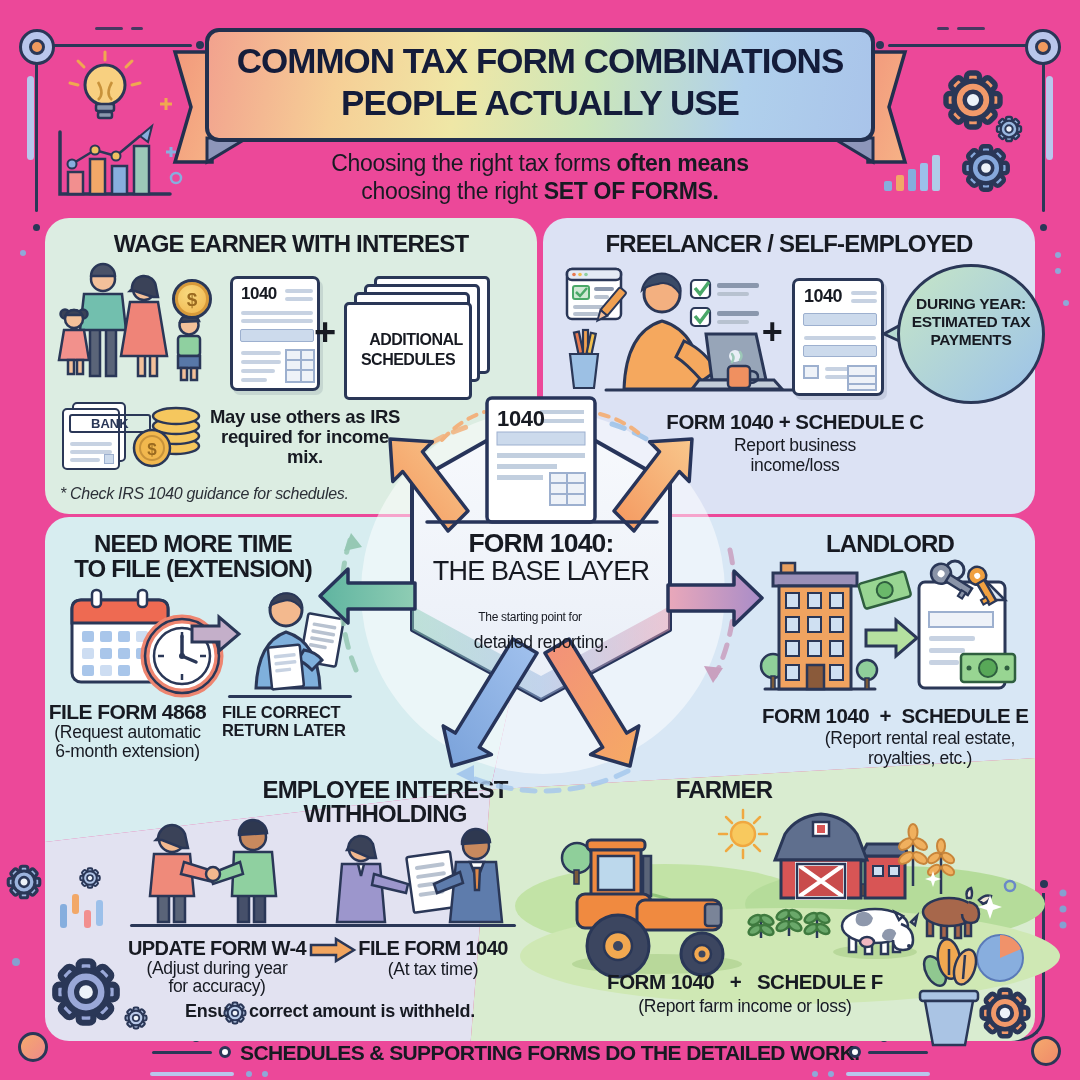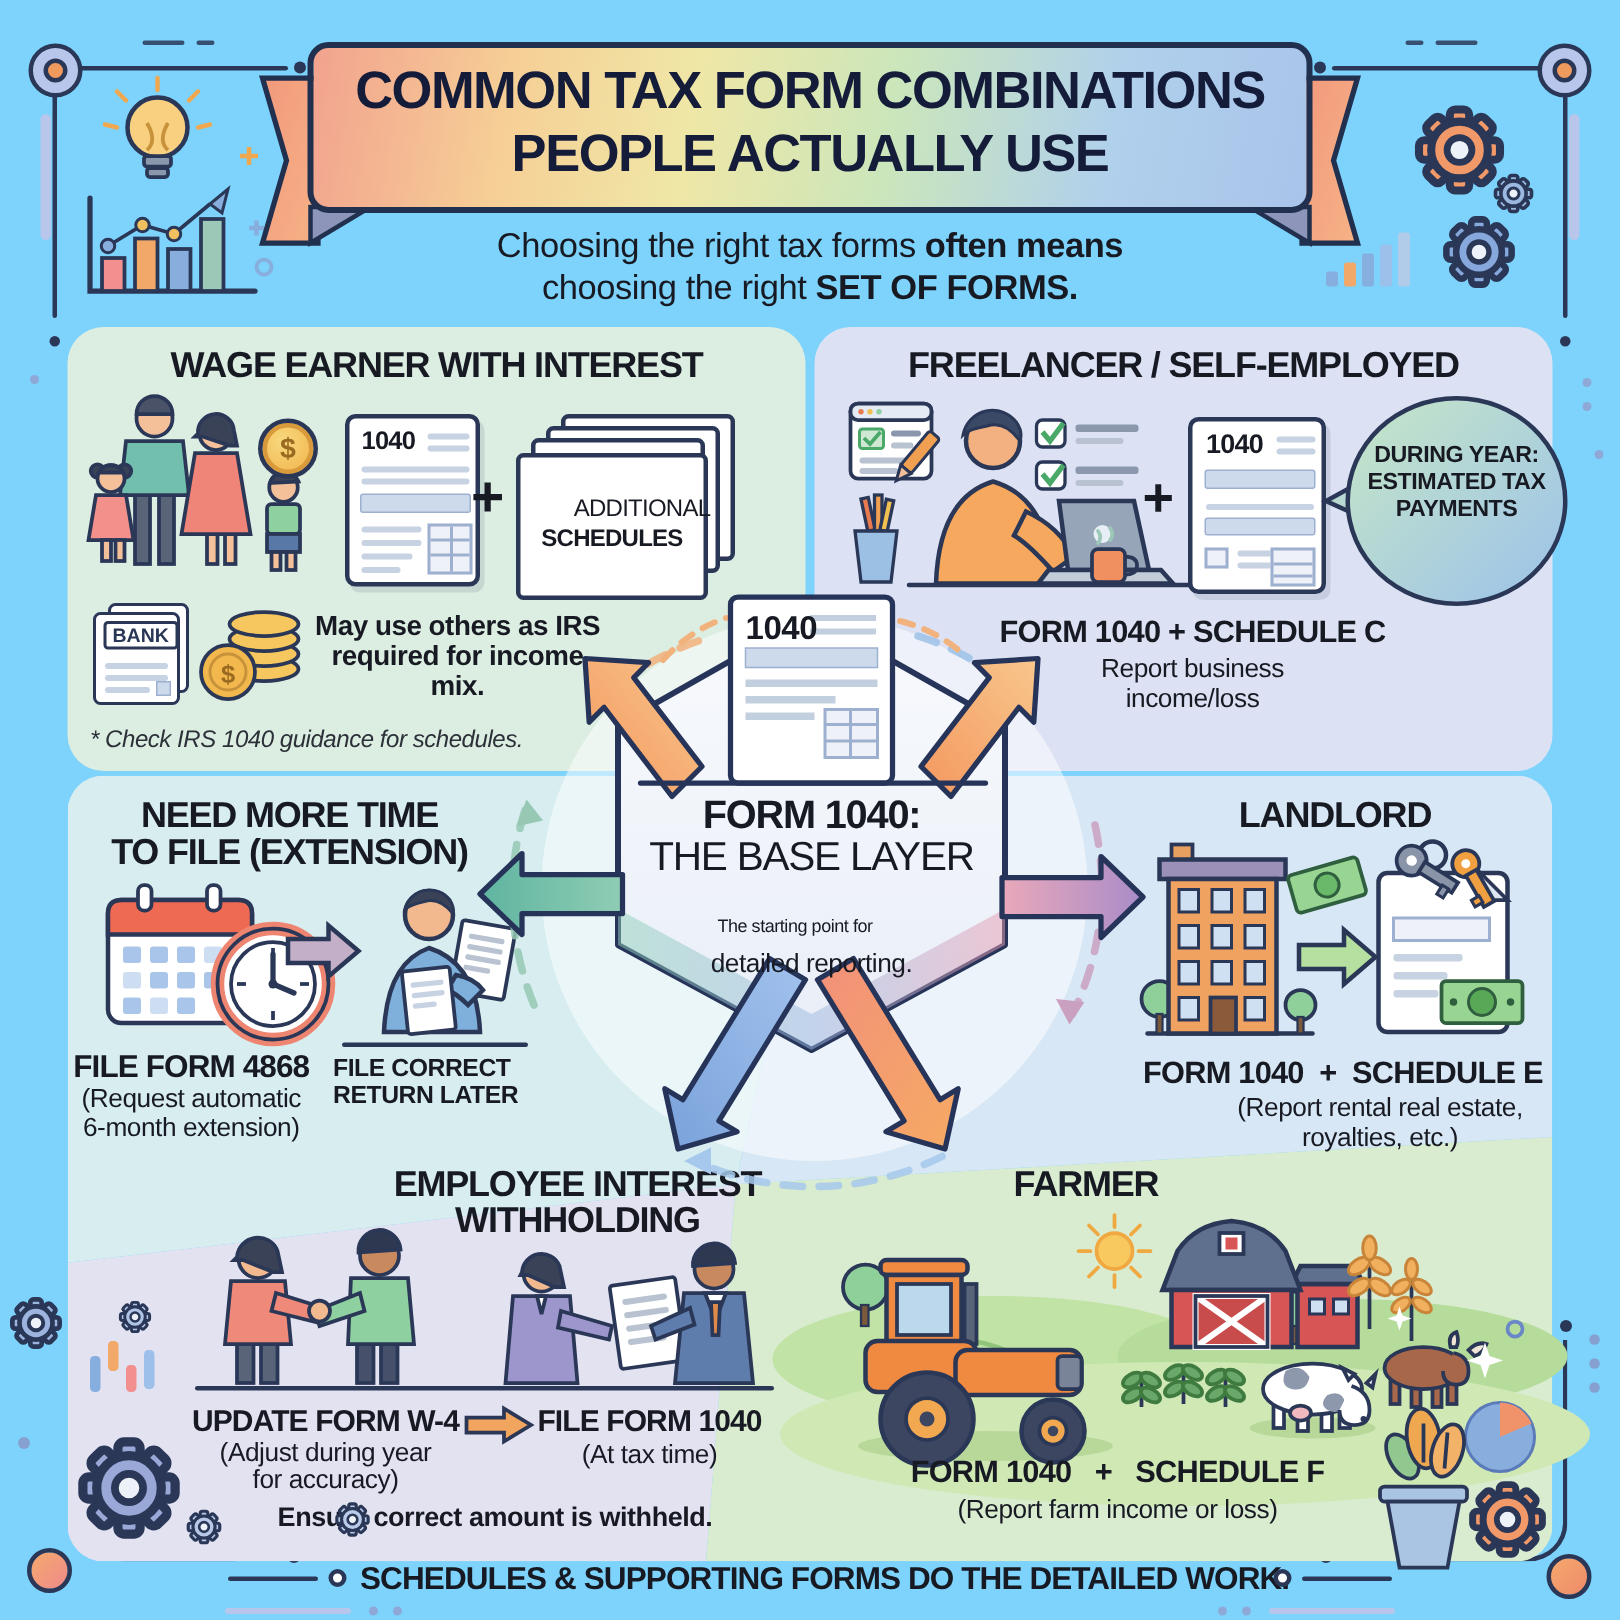--- a/index.html
+++ b/index.html
@@ -1,17 +1,17 @@
 <!DOCTYPE html>
 <html><head>
 <meta charset="utf-8">
 <style>
 *{margin:0;padding:0;box-sizing:border-box}
 body{background:#dfe6ef}
-#stage{position:relative;width:1080px;height:1080px;background:#7dd3fc;overflow:hidden;font-family:"Liberation Sans",sans-serif}
+#stage{position:relative;width:1080px;height:1080px;background:#ec4899;overflow:hidden;font-family:"Liberation Sans",sans-serif}
 .abs{position:absolute}
 .t{position:absolute;white-space:pre;text-align:center;color:#171a22;line-height:1.1;letter-spacing:-0.3px}
 .hd{font-weight:800;font-size:24px;letter-spacing:-0.8px}
 .combo{font-weight:800;font-size:20.5px;letter-spacing:-0.5px}
 .sub{font-weight:400;font-size:17.5px}
 .note{font-weight:600;font-size:18.5px}
 .panel{position:absolute;border-radius:24px}
 .ln{position:absolute;background:#2a3757;border-radius:2px}
 .lb{position:absolute;background:#b9c6ec;border-radius:4px}
 .dot{position:absolute;background:#2a3757;border-radius:50%}
@@ -203,28 +203,28 @@
         <div class="abs" style="left:0;top:8px;width:100%;height:2px;background:#9db0cf"></div>
         <div class="abs" style="left:0;top:18px;width:100%;height:2px;background:#9db0cf"></div>
       </div>
   </div>
   <div class="t" style="left:305px;top:312px;width:40px;font-size:38px;font-weight:800">+</div>
   <div class="abs" style="left:344px;top:276px;width:152px;height:126px">
     <div class="sheet" style="left:30px;top:0;width:116px;height:98px"></div>
     <div class="sheet" style="left:20px;top:8px;width:116px;height:98px"></div>
     <div class="sheet" style="left:10px;top:16px;width:116px;height:98px"></div>
     <div class="sheet" style="left:0;top:26px;width:128px;height:98px">
-      <div class="t" style="left:12px;top:26px;width:138px;font-size:16px;font-weight:400;letter-spacing:-0.5px">ADDITIONAL</div>
+      <div class="t" style="left:0;top:26px;width:138px;font-size:16px;font-weight:700;letter-spacing:-0.5px">ADDITIONAL</div>
       <div class="t" style="left:0;top:46px;width:122px;font-size:16px;font-weight:800;letter-spacing:-0.5px">SCHEDULES</div>
     </div>
   </div>
   <div class="abs" style="left:62px;top:402px;width:68px;height:68px">
     <div class="sheet" style="left:10px;top:0;width:54px;height:60px;border-width:2.5px"></div>
     <div class="sheet" style="left:0;top:6px;width:58px;height:62px;border-width:2.5px">
-      <div class="abs" style="left:5px;top:4px;border:2.5px solid #2a3757;border-radius:3px;padding:0 4px;font-size:13px;font-weight:800;color:#2a3757">BANK</div>
+      <div class="abs" style="left:5px;top:4px;border:2.5px solid #2a3757;border-radius:3px;padding:0 20px;font-size:13px;font-weight:800;color:#2a3757">BANK</div>
       <div class="dl" style="left:6px;top:32px;width:42px"></div>
         <div class="dl" style="left:6px;top:40px;width:42px"></div>
         <div class="dl" style="left:6px;top:48px;width:30px"></div>
       <div class="abs" style="left:40px;top:44px;width:10px;height:10px;background:#ccdaec;border:1.5px solid #9db0cf"></div>
     </div>
   </div>
   <svg class="abs" style="left:132px;top:402px" width="72" height="68" viewBox="0 0 72 68">
     <g stroke="#2a3757" stroke-width="2.5" fill="#f5c75e">
       <ellipse cx="44" cy="44" rx="23" ry="8"></ellipse>
         <ellipse cx="44" cy="34" rx="23" ry="8"></ellipse>

